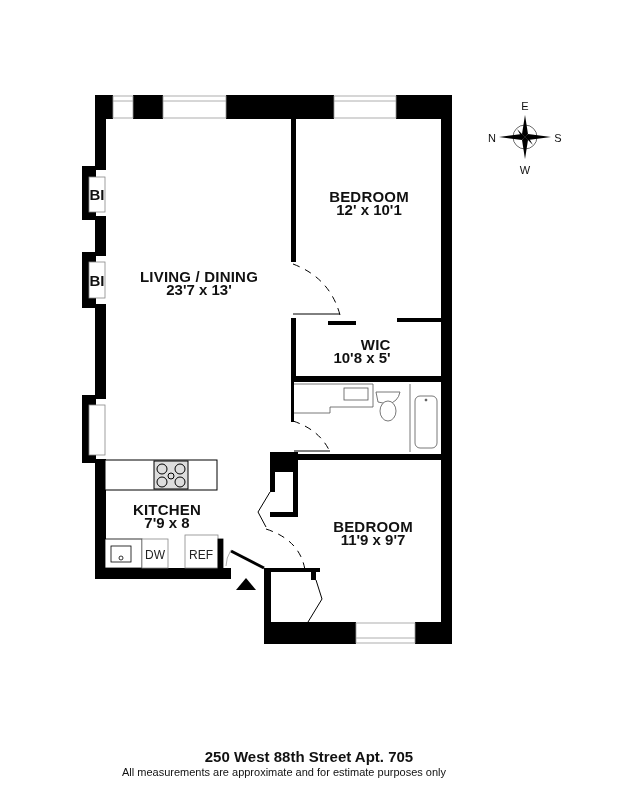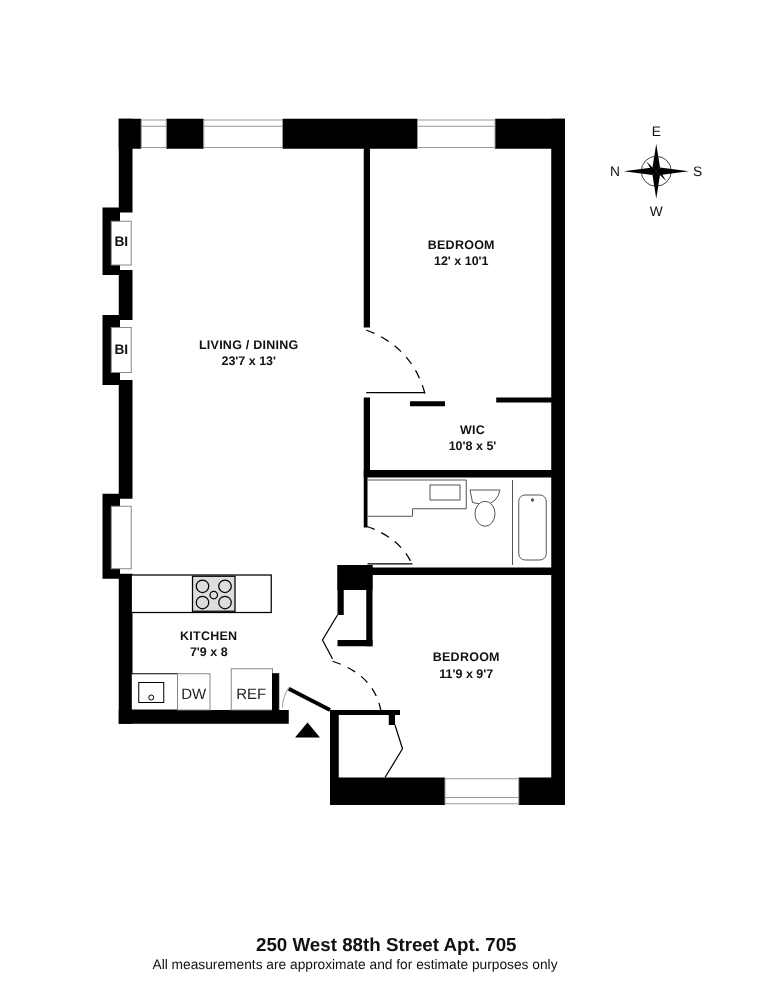--- a/index.html
+++ b/index.html
@@ -1,22 +1,22 @@
 <!DOCTYPE html>
 <html><head>
 <meta charset="utf-8">
 <style>
   html, body { margin: 0; padding: 0; background: #ffffff; }
   body { width: 618px; height: 800px; position: relative; overflow: hidden; font-family: "Liberation Sans", sans-serif; }
   svg#plan { position: absolute; left: 0; top: 0; }
-  .room-label { position: absolute; text-align: center; font-family: "Liberation Sans", sans-serif; font-weight: bold; color: #111; font-size: 10px; line-height: 13px; transform: translateX(-50%); white-space: nowrap; }
+  .room-label { position: absolute; text-align: center; font-family: "Liberation Sans", sans-serif; font-weight: bold; color: #111; font-size: 15px; line-height: 13px; transform: translateX(-50%); white-space: nowrap; }
   .room-label .name { display: block; letter-spacing: 0.2px; }
   .room-label .dim { display: block; font-weight: bold; }
   .fixture-label { position: absolute; font-family: "Liberation Sans", sans-serif; font-size: 12px; color: #222; transform: translate(-50%, -50%); white-space: nowrap; }
-  .bi-label { position: absolute; font-family: "Liberation Sans", sans-serif; font-weight: bold; font-size: 11px; color: #111; transform: translate(-50%, -50%); }
+  .bi-label { position: absolute; font-family: "Liberation Sans", sans-serif; font-weight: bold; font-size: 15px; color: #111; transform: translate(-50%, -50%); }
   .compass-letter { position: absolute; font-family: "Liberation Sans", sans-serif; font-size: 11px; color: #111; transform: translate(-50%, -50%); }
   .footer-title { position: absolute; left: 0; width: 618px; top: 748px; text-align: center; font-weight: bold; font-size: 15px; color: #111; }
   .footer-note { position: absolute; left: 0; width: 568px; top: 766px; text-align: center; font-size: 11px; color: #111; }
 </style>
 </head>
 <body>
 
 <svg id="plan" width="618" height="800" viewBox="0 0 618 800">
 
   <g fill="#000">
@@ -143,21 +143,21 @@
 </svg>
 
 <div class="room-label" style="left:199px; top:270px;">
   <span class="name">LIVING / DINING</span>
   <span class="dim">23'7 x 13'</span>
 </div>
 <div class="room-label" style="left:369px; top:190px;">
   <span class="name">BEDROOM</span>
   <span class="dim">12' x 10'1</span>
 </div>
-<div class="room-label" style="left:378px; top:338px;">
+<div class="room-label" style="left:362px; top:338px;text-align:right;">
   <span class="name">WIC</span>
   <span class="dim">10'8 x 5'</span>
 </div>
 <div class="room-label" style="left:167px; top:503px;text-align:center;">
   <span class="name">KITCHEN</span>
   <span class="dim">7'9 x 8</span>
 </div>
 <div class="room-label" style="left:373px; top:520px;">
   <span class="name">BEDROOM</span>
   <span class="dim">11'9 x 9'7</span>

